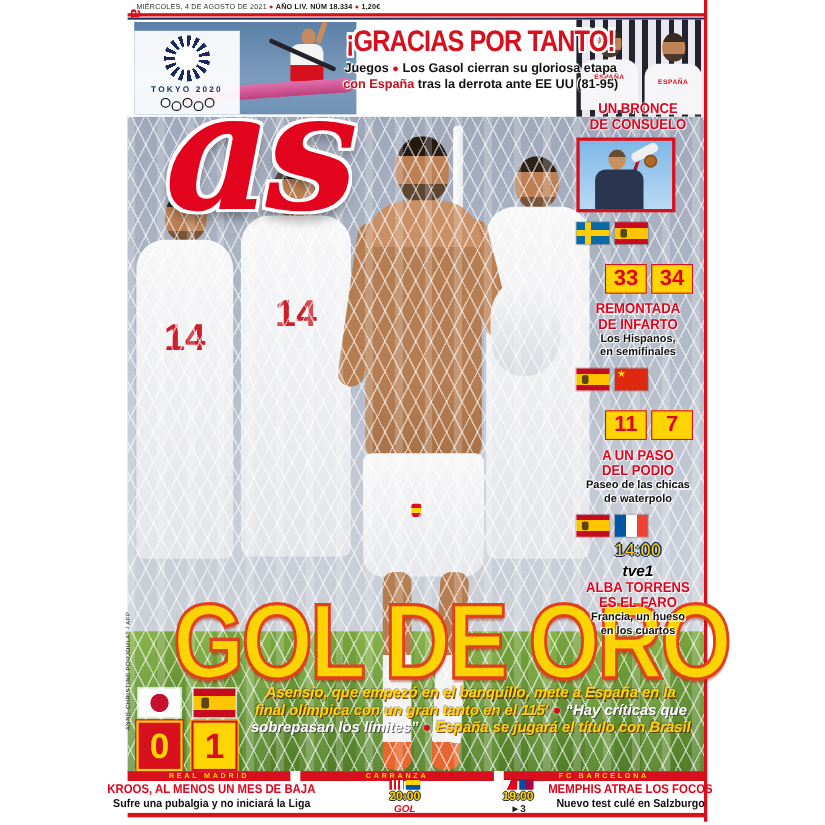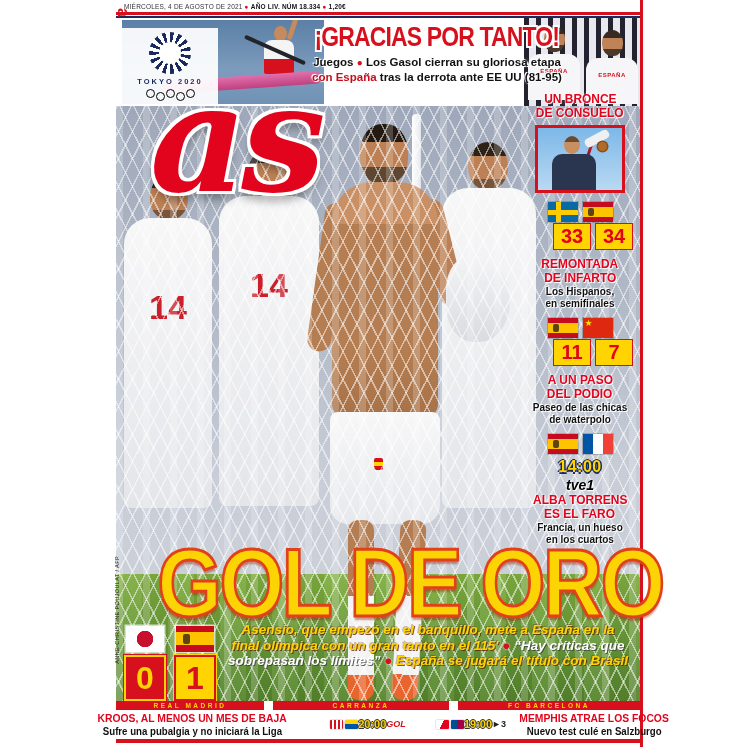--- a/index.html
+++ b/index.html
@@ -96,21 +96,21 @@
       repeating-linear-gradient(63deg,transparent 0 11px,rgba(255,255,255,.5) 11px 12.5px),
       repeating-linear-gradient(-63deg,transparent 0 11px,rgba(255,255,255,.5) 11px 12.5px),
       repeating-linear-gradient(90deg,rgba(255,255,255,.2) 0 7px,transparent 7px 27px);}
 
   .as-logo{position:absolute;left:34px;top:78px;z-index:5;font-family:"DejaVu Serif",serif;
       font-style:italic;font-weight:bold;font-size:150px;line-height:120px;color:#e2031c;letter-spacing:-6px;
       text-shadow:-3px 0 0 #fff,3px 0 0 #fff,0 -3px 0 #fff,0 3px 0 #fff,3px 3px 0 #fff,-3px 3px 0 #fff,3px -3px 0 #fff,-3px -3px 0 #fff,0 8px 10px rgba(0,0,0,.35);}
 
   
   .sidebar{position:absolute;left:408px;top:92px;width:112px;z-index:7;display:flex;flex-direction:column;
-      align-items:center;text-align:center;}
+      text-align:center;}
   .sb-title{font-size:13px;line-height:13.5px;font-weight:900;color:#e2031c;transform:scaleX(.92);white-space:nowrap;
       text-shadow:0 0 3px #fff,1px 1px 0 #fff;}
   .sb-sub{font-size:10px;line-height:11.5px;font-weight:bold;color:#111;margin-top:2px;
       text-shadow:0 0 3px #fff,1px 1px 0 #fff,-1px -1px 0 #fff;}
   .sb-inset{margin-top:6px;width:84px;height:62px;border:3px solid #d6101c;position:relative;overflow:hidden;
       background:linear-gradient(180deg,#7db8e8,#b9d9f2);}
   .sailor-head{position:absolute;left:26px;top:8px;width:16px;height:18px;border-radius:50%;
       background:linear-gradient(180deg,#6b4b2e 0 35%,#c89060 35%);}
   .sailor-body{position:absolute;left:14px;top:26px;width:44px;height:36px;border-radius:10px 10px 0 0;background:#2a3550;}
   .sailor-arm{position:absolute;left:46px;top:6px;width:26px;height:9px;background:#f0f0f2;transform:rotate(-28deg);border-radius:4px;}
@@ -119,25 +119,25 @@
   .flag-row{display:flex;gap:5px;margin-top:9px;}
   .flag{width:30px;height:20px;position:relative;box-shadow:0 0 0 1px rgba(0,0,0,.18);}
   .flag[data-flag="sweden"]{background:
       linear-gradient(90deg,transparent 0 8px,#fecc00 8px 13px,transparent 13px),
       linear-gradient(180deg,transparent 0 7.5px,#fecc00 7.5px 12.5px,transparent 12.5px),#0a6aa6;}
   .flag[data-flag="spain"]{background:linear-gradient(180deg,#c60b1e 0 25%,#ffc400 25% 75%,#c60b1e 75%);}
   .flag[data-flag="spain"]::after{content:"";position:absolute;left:5px;top:6px;width:6px;height:8px;background:#5d4512;border-radius:2px;}
   .flag[data-flag="china"]{background:#de2910;}
   .flag[data-flag="china"]::after{content:"★";position:absolute;left:2px;top:1px;font-size:9px;line-height:9px;color:#ffde00;}
   .flag[data-flag="france"]{background:linear-gradient(90deg,#0055a4 0 33%,#fff 33% 66%,#ef4135 66%);}
-  .score-row{display:flex;gap:4px;margin-top:1px;padding-left:26px;}
+  .score-row{display:flex;gap:4px;margin-top:18px;padding-left:26px;}
   .score-chip{width:36px;height:25px;background:#ffd400;border:1px solid #d6101c;color:#e2031c;
       font-size:20px;font-weight:900;display:flex;align-items:center;justify-content:center;}
   .sb-gap{margin-top:7px;}
-  .sb-time{margin-top:4px;font-size:16px;font-weight:700;color:#ffd400;letter-spacing:.5px;
+  .sb-time{margin-top:4px;font-size:16px;font-weight:400;color:#ffd400;letter-spacing:.5px;
       text-shadow:-1.5px 0 0 #182a5e,1.5px 0 0 #182a5e,0 -1.5px 0 #182a5e,0 1.5px 0 #182a5e;}
   .sb-channel{font-size:14px;font-weight:900;font-style:italic;color:#000000;margin-top:1px;
       text-shadow:0 0 3px #fff,1px 1px 0 #fff;}
 
   
   .headline-wrap{position:absolute;left:0;top:534px;width:524px;text-align:center;z-index:6;}
   .headline{display:inline-block;font-size:97px;line-height:98px;font-weight:900;color:#fcd303;
       letter-spacing:-3px;white-space:nowrap;transform:scaleX(.86);
       -webkit-text-stroke:3px #e2401b;text-shadow:0 4px 2px rgba(150,40,10,.45);}
   .deck-area{position:absolute;left:0;top:622px;width:524px;z-index:6;}
@@ -165,21 +165,21 @@
   .strip-bar{height:9px;background:#d6101c;display:flex;align-items:center;justify-content:center;}
   .bar1{width:148px;} .bar2{width:176px;} .bar3{width:182px;}
   .strip-tag{font-size:6.5px;font-weight:bold;color:#ffd400;letter-spacing:2.5px;white-space:nowrap;}
   .strip-body{position:absolute;left:0;top:9px;width:100%;height:28px;display:flex;}
   .sec{display:flex;align-items:center;justify-content:center;}
   .sec1{width:152px;flex-direction:column;}
   .sec2{width:182px;} .sec3{width:190px;}
   .sec-text{display:flex;flex-direction:column;align-items:center;justify-content:center;}
   .sec-title{font-size:11.5px;font-weight:900;color:#e2031c;transform:scaleX(.9);white-space:nowrap;}
   .sec-sub{font-size:10.5px;font-weight:bold;color:#111;transform:scaleX(.92);white-space:nowrap;margin-top:1px;}
-  .sec-media{display:flex;flex-direction:row;align-items:center;margin-right:5px;padding-left:23px;}
+  .sec-media{display:flex;flex-direction:column;align-items:center;margin-right:5px;padding-left:23px;}
   .crest-row{display:flex;gap:2px;}
   .crest{width:13px;height:9px;border-radius:1px;box-shadow:0 0 0 .5px rgba(0,0,0,.2);}
   .crest-atletico{background:repeating-linear-gradient(90deg,#d6101c 0 2px,#fff 2px 4px);}
   .crest-cadiz{background:linear-gradient(180deg,#ffd400 0 50%,#0055a4 50%);}
   .crest-salzburg{background:linear-gradient(115deg,#fff 0 45%,#e2031c 45%);}
   .crest-barca{background:linear-gradient(90deg,#004d98 0 50%,#a50044 50%);}
   .sec-time{font-size:11px;font-weight:900;color:#ffd400;line-height:11px;margin-top:1px;
       text-shadow:-1px 0 0 #333,1px 0 0 #333,0 -1px 0 #333,0 1px 0 #333;}
   .sec-channel{font-size:9px;font-weight:900;font-style:italic;color:#d6101c;line-height:9px;margin-top:1px;}
   .sec-channel.dark{color:#222;font-style:normal;}

